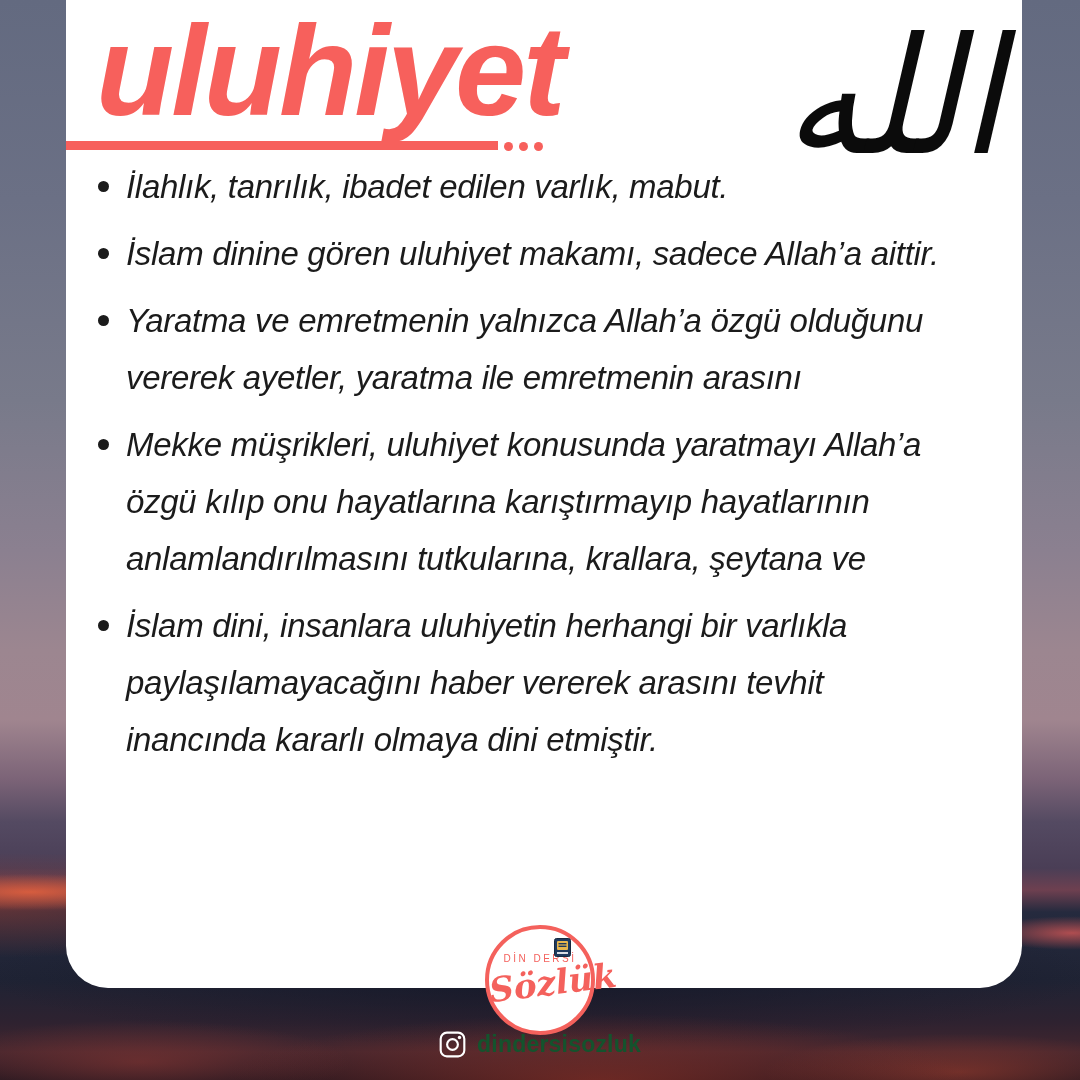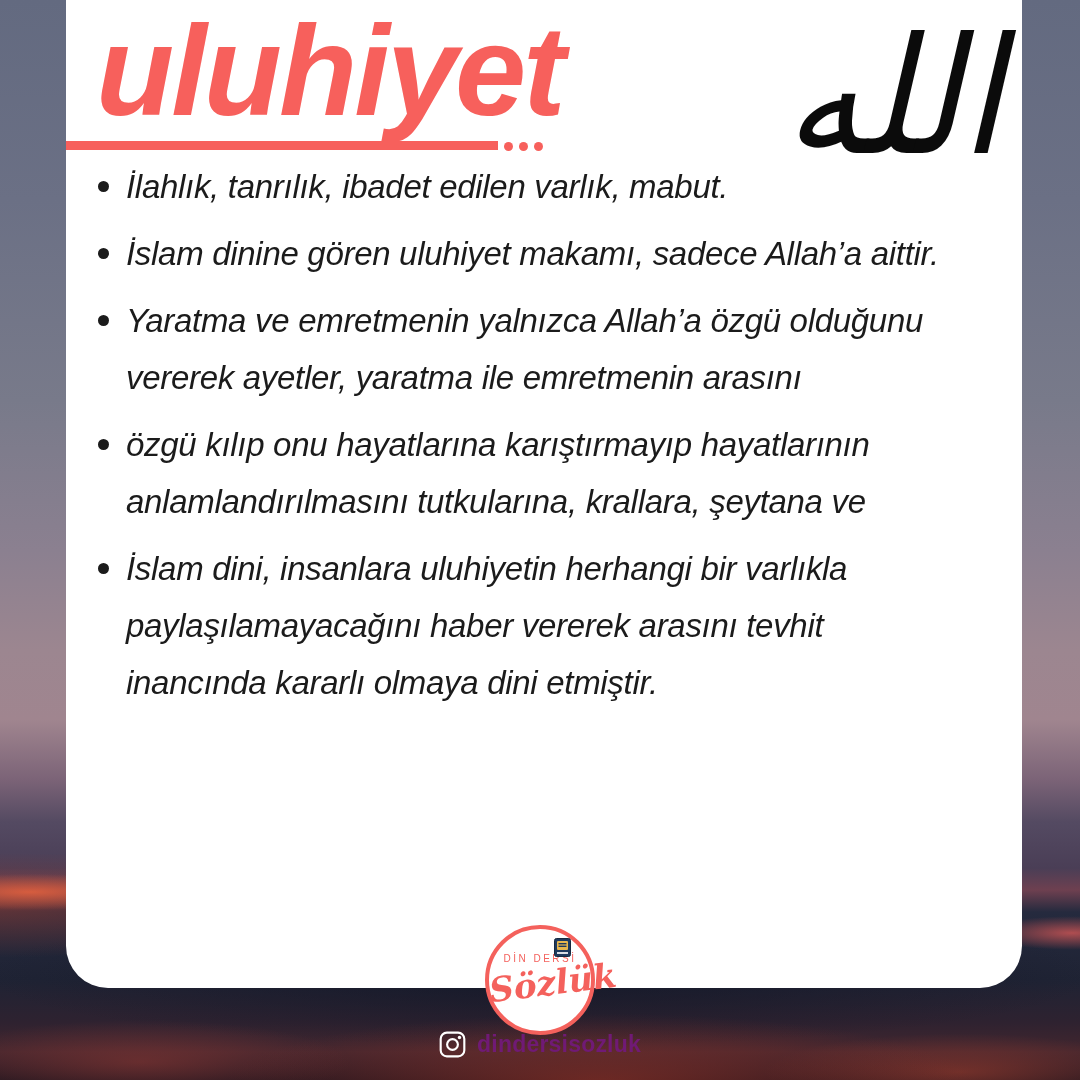--- a/index.html
+++ b/index.html
@@ -67,21 +67,21 @@
   .logo-script{
     margin-top:0;font-family:"DejaVu Serif",serif;font-style:italic;font-weight:bold;
     font-size:34px;color:#F4615C;transform:rotate(-7deg);
   }
   
   .ig-row{
     position:absolute;left:0;top:1029px;width:1080px;height:30px;
     display:flex;align-items:center;justify-content:center;gap:11px;
   }
   .ig-icon{width:27px;height:27px;display:block;}
-  .ig-handle{color:#701a75;font-size:23px;font-weight:bold;letter-spacing:.2px;}
+  .ig-handle{color:#14532d;font-size:23px;font-weight:bold;letter-spacing:.2px;}
 </style>
 </head>
 <body>
 
 <div class="bg"></div>
 
 <div class="card">
   <div class="title">uluhiyet</div>
   <div class="title-rule"></div>
   <div class="title-dots">
@@ -110,20 +110,21 @@
     <span class="bullet-dot"></span>
     <div class="bullet-text">
           <div class="line">Yaratma ve emretmenin yalnızca Allah’a özgü olduğunu</div>
           <div class="line">vererek ayetler, yaratma ile emretmenin arasını</div>
         </div>
   </div>
 
   <div class="bullet-item">
     <span class="bullet-dot"></span>
     <div class="bullet-text">
+          <div class="line">Mekke müşrikleri, uluhiyet konusunda yaratmayı Allah’a</div>
           <div class="line">özgü kılıp onu hayatlarına karıştırmayıp hayatlarının</div>
           <div class="line">anlamlandırılmasını tutkularına, krallara, şeytana ve</div>
         </div>
   </div>
 
   <div class="bullet-item">
     <span class="bullet-dot"></span>
     <div class="bullet-text">
           <div class="line">İslam dini, insanlara uluhiyetin herhangi bir varlıkla</div>
           <div class="line">paylaşılamayacağını haber vererek arasını tevhit</div>

